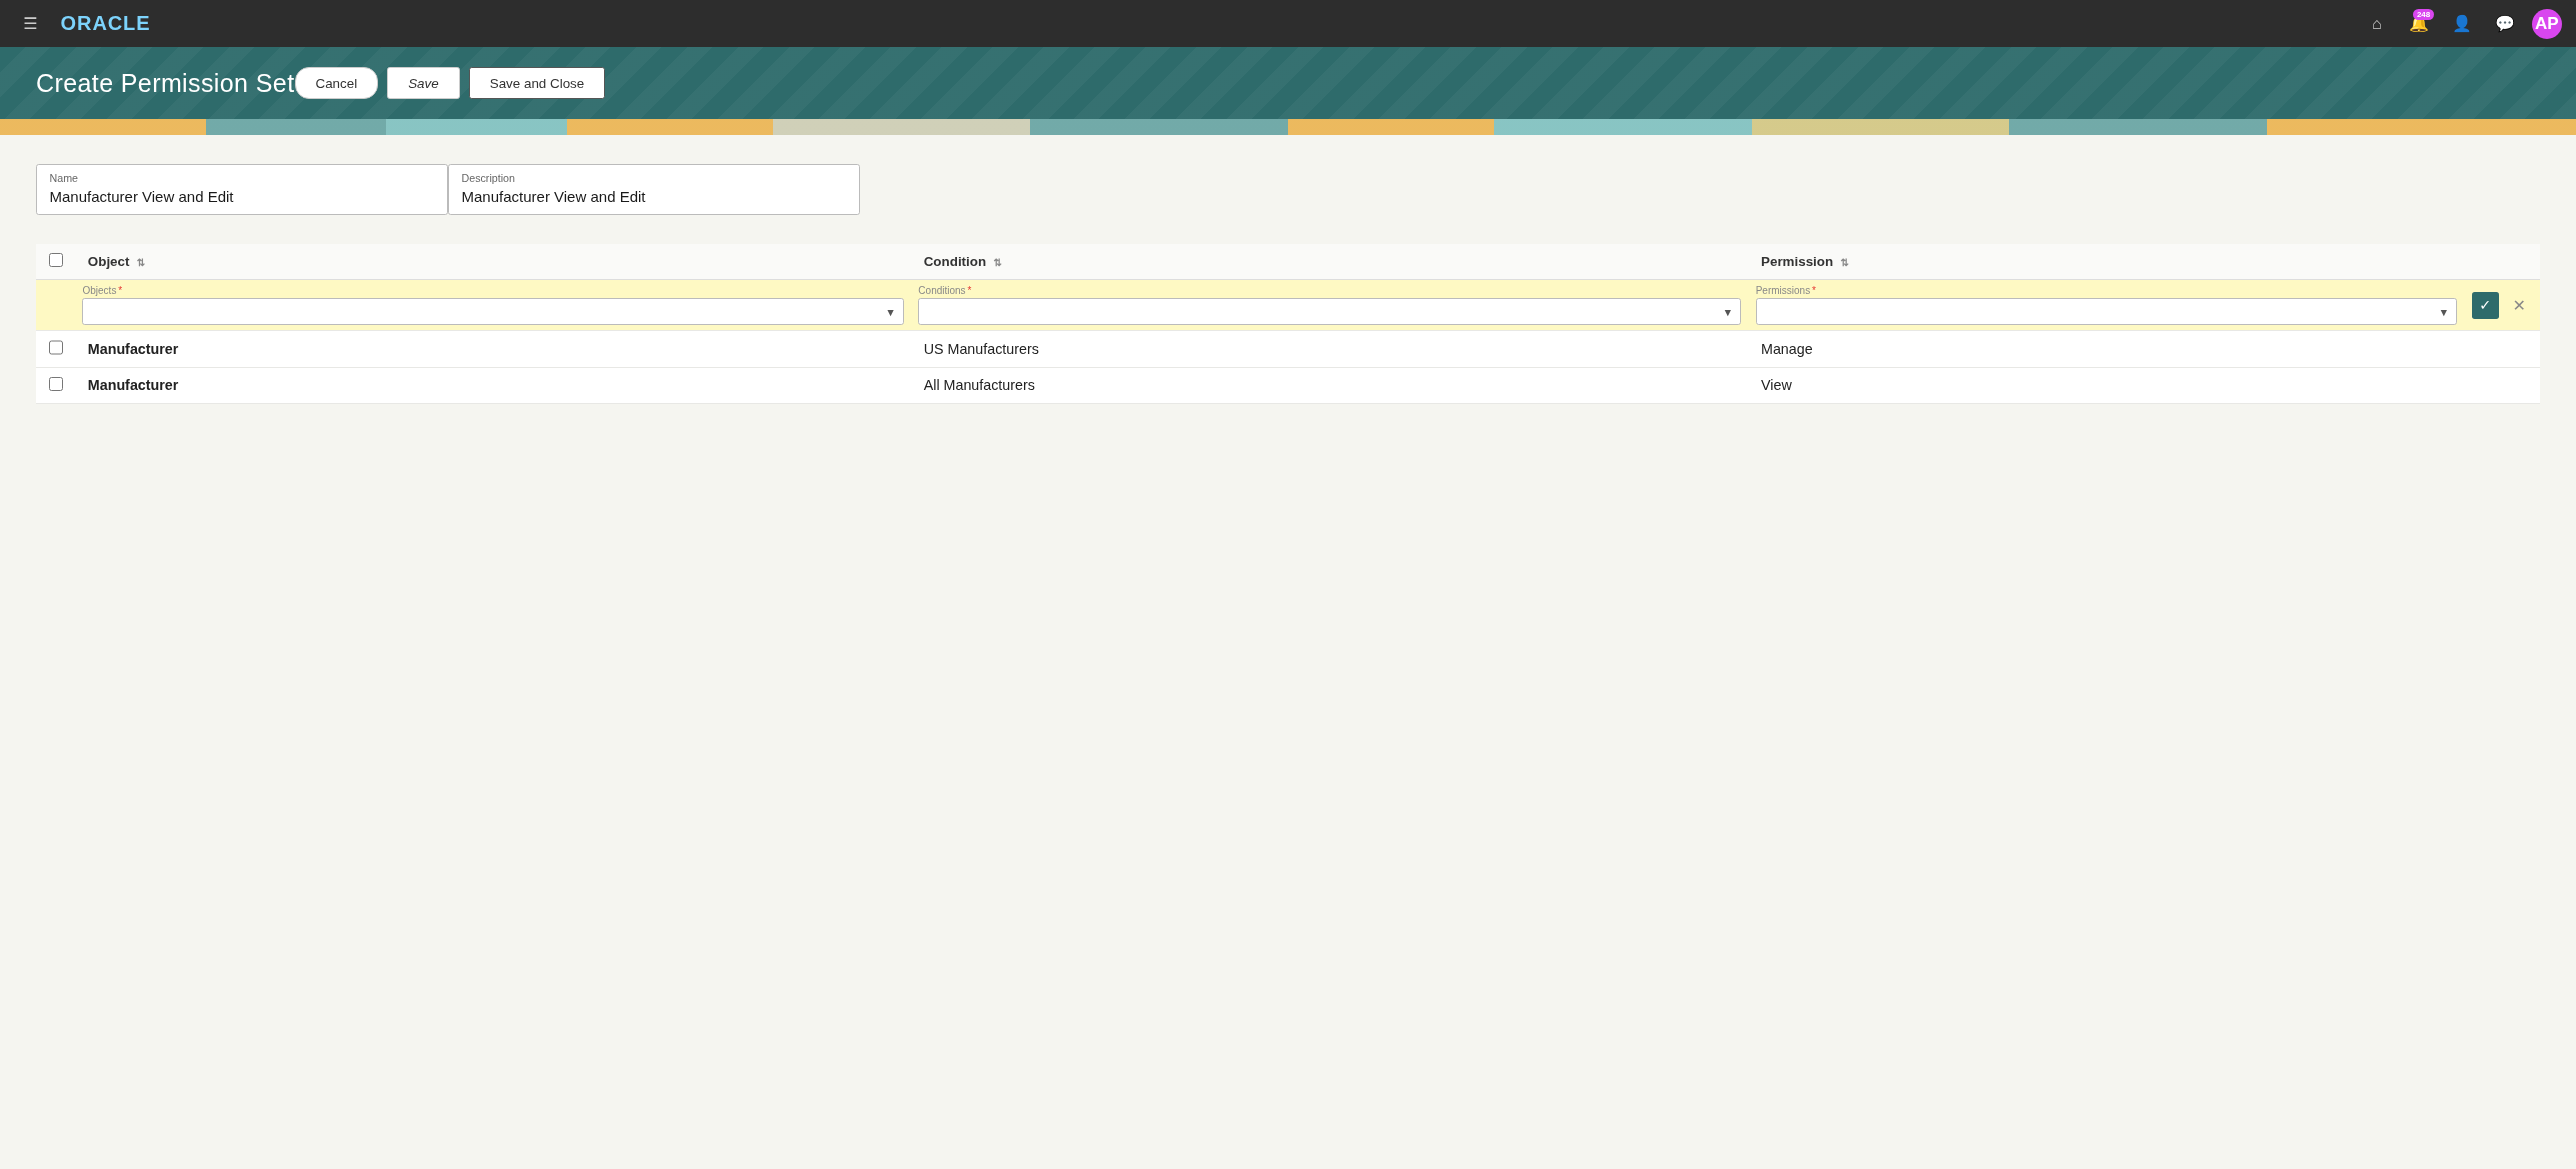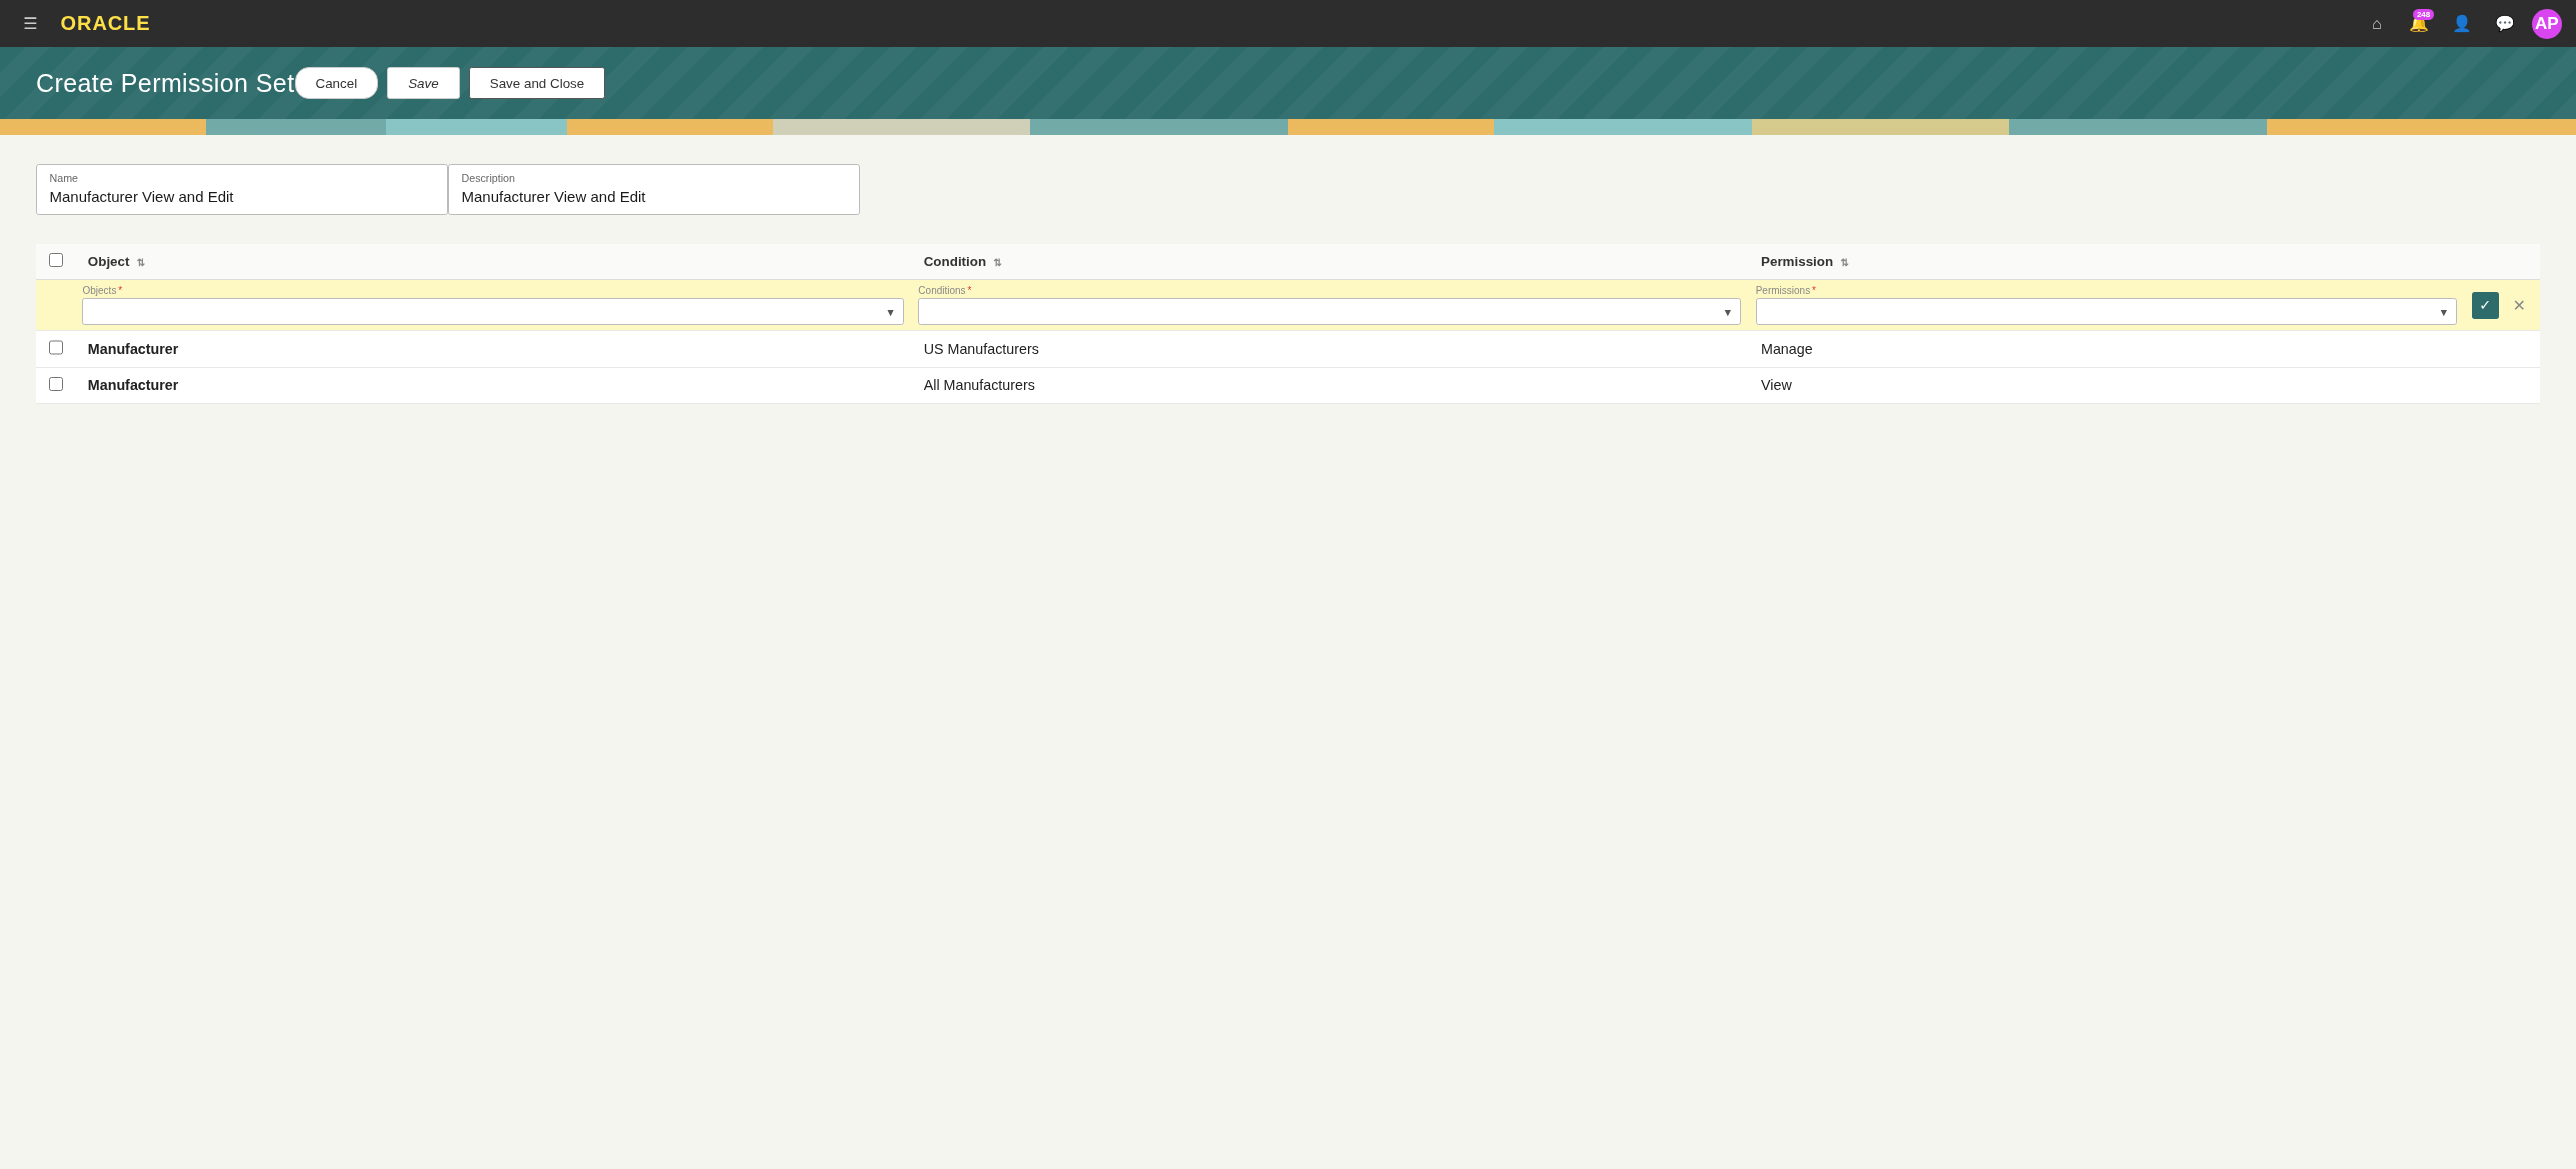--- a/index.html
+++ b/index.html
@@ -15,21 +15,21 @@
       justify-content: space-between;
     }
     .top-nav-left { display: flex; align-items: center; gap: 14.3px; }
     .hamburger { color: #ccc; font-size: 18px; cursor: pointer; }
     .oracle-logo {
       color: #fff;
       font-weight: bold;
       font-size: 20px;
       letter-spacing: 0.9px;
     }
-    .oracle-logo span { color: #fde047; text-align: center; }
+    .oracle-logo span { color: #7dd3fc; text-align: center; }
     .top-nav-right { display: flex; align-items: center; gap: 10.7px; }
     .nav-icon-btn {
       background: none; border: none; color: #ccc; font-size: 16px;
       cursor: pointer; position: relative; width: 32px; height: 32px;
       display: flex; align-items: center; justify-content: center;
     }
     .notification-badge {
       position: absolute; top: 1.8px; right: 1.8px;
       background: #d946ef; color: #fff; font-size: 8px;
       border-radius: 7.2px; padding: 0.9px 3.6px; font-weight: bold;

